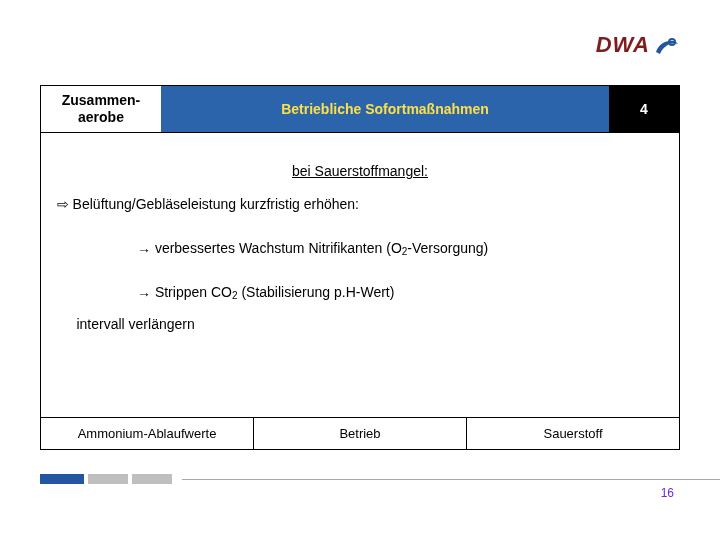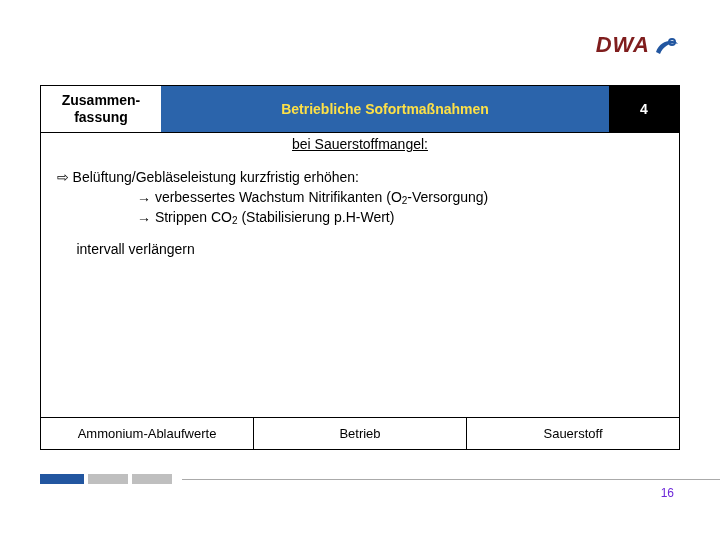--- a/index.html
+++ b/index.html
@@ -57,35 +57,36 @@
     color: #fde047;
     flex-direction: column;
     line-height: 1.3;
   }
   .hc-right {
     width: 70px;
     background: #000;
     color: #fff;
   }
   .content {
-    padding: 2px 16px 10px 16px;
+    padding: 29px 16px 10px 16px;
     font-size: 14px;
     line-height: 1.4;
   }
   .subtitle {
     text-align: center;
     text-decoration: underline;
     margin-bottom: 14px;
   }
   .bullet {
     margin-bottom: 12px;
   }
   .bullet-line1 { }
   .sub-line {
     padding-left: 80px;
+    margin-top: 24px;
   }
   .subscript { font-size: 10px; vertical-align: -2px; }
   .footer-row {
     position: absolute;
     bottom: 0; left: 0; right: 0;
     display: flex;
     border-top: 1px solid #000;
   }
   .footer-cell {
     flex: 1;
@@ -123,21 +124,21 @@
   <svg class="logo-swoosh" width="26" height="26" viewBox="0 0 26 26">
     <path d="M2 20 C6 8 20 6 24 12 C20 10 10 12 6 22 Z" fill="#2256a0"></path>
     <circle cx="18" cy="10" r="3" fill="none" stroke="#2256a0" stroke-width="2"></circle>
   </svg>
 </div>
 
 <div class="main-box">
   <div class="header-row">
     <div class="header-cell hc-left">
       <span>Zusammen-</span>
-      <span>fassung</span>
+      <span>aerobe</span>
     </div>
     <div class="header-cell hc-mid">
       <span>Betriebliche Sofortmaßnahmen</span>
     </div>
     <div class="header-cell hc-right">
       <span>4</span>
     </div>
   </div>
 
   <div class="content">

